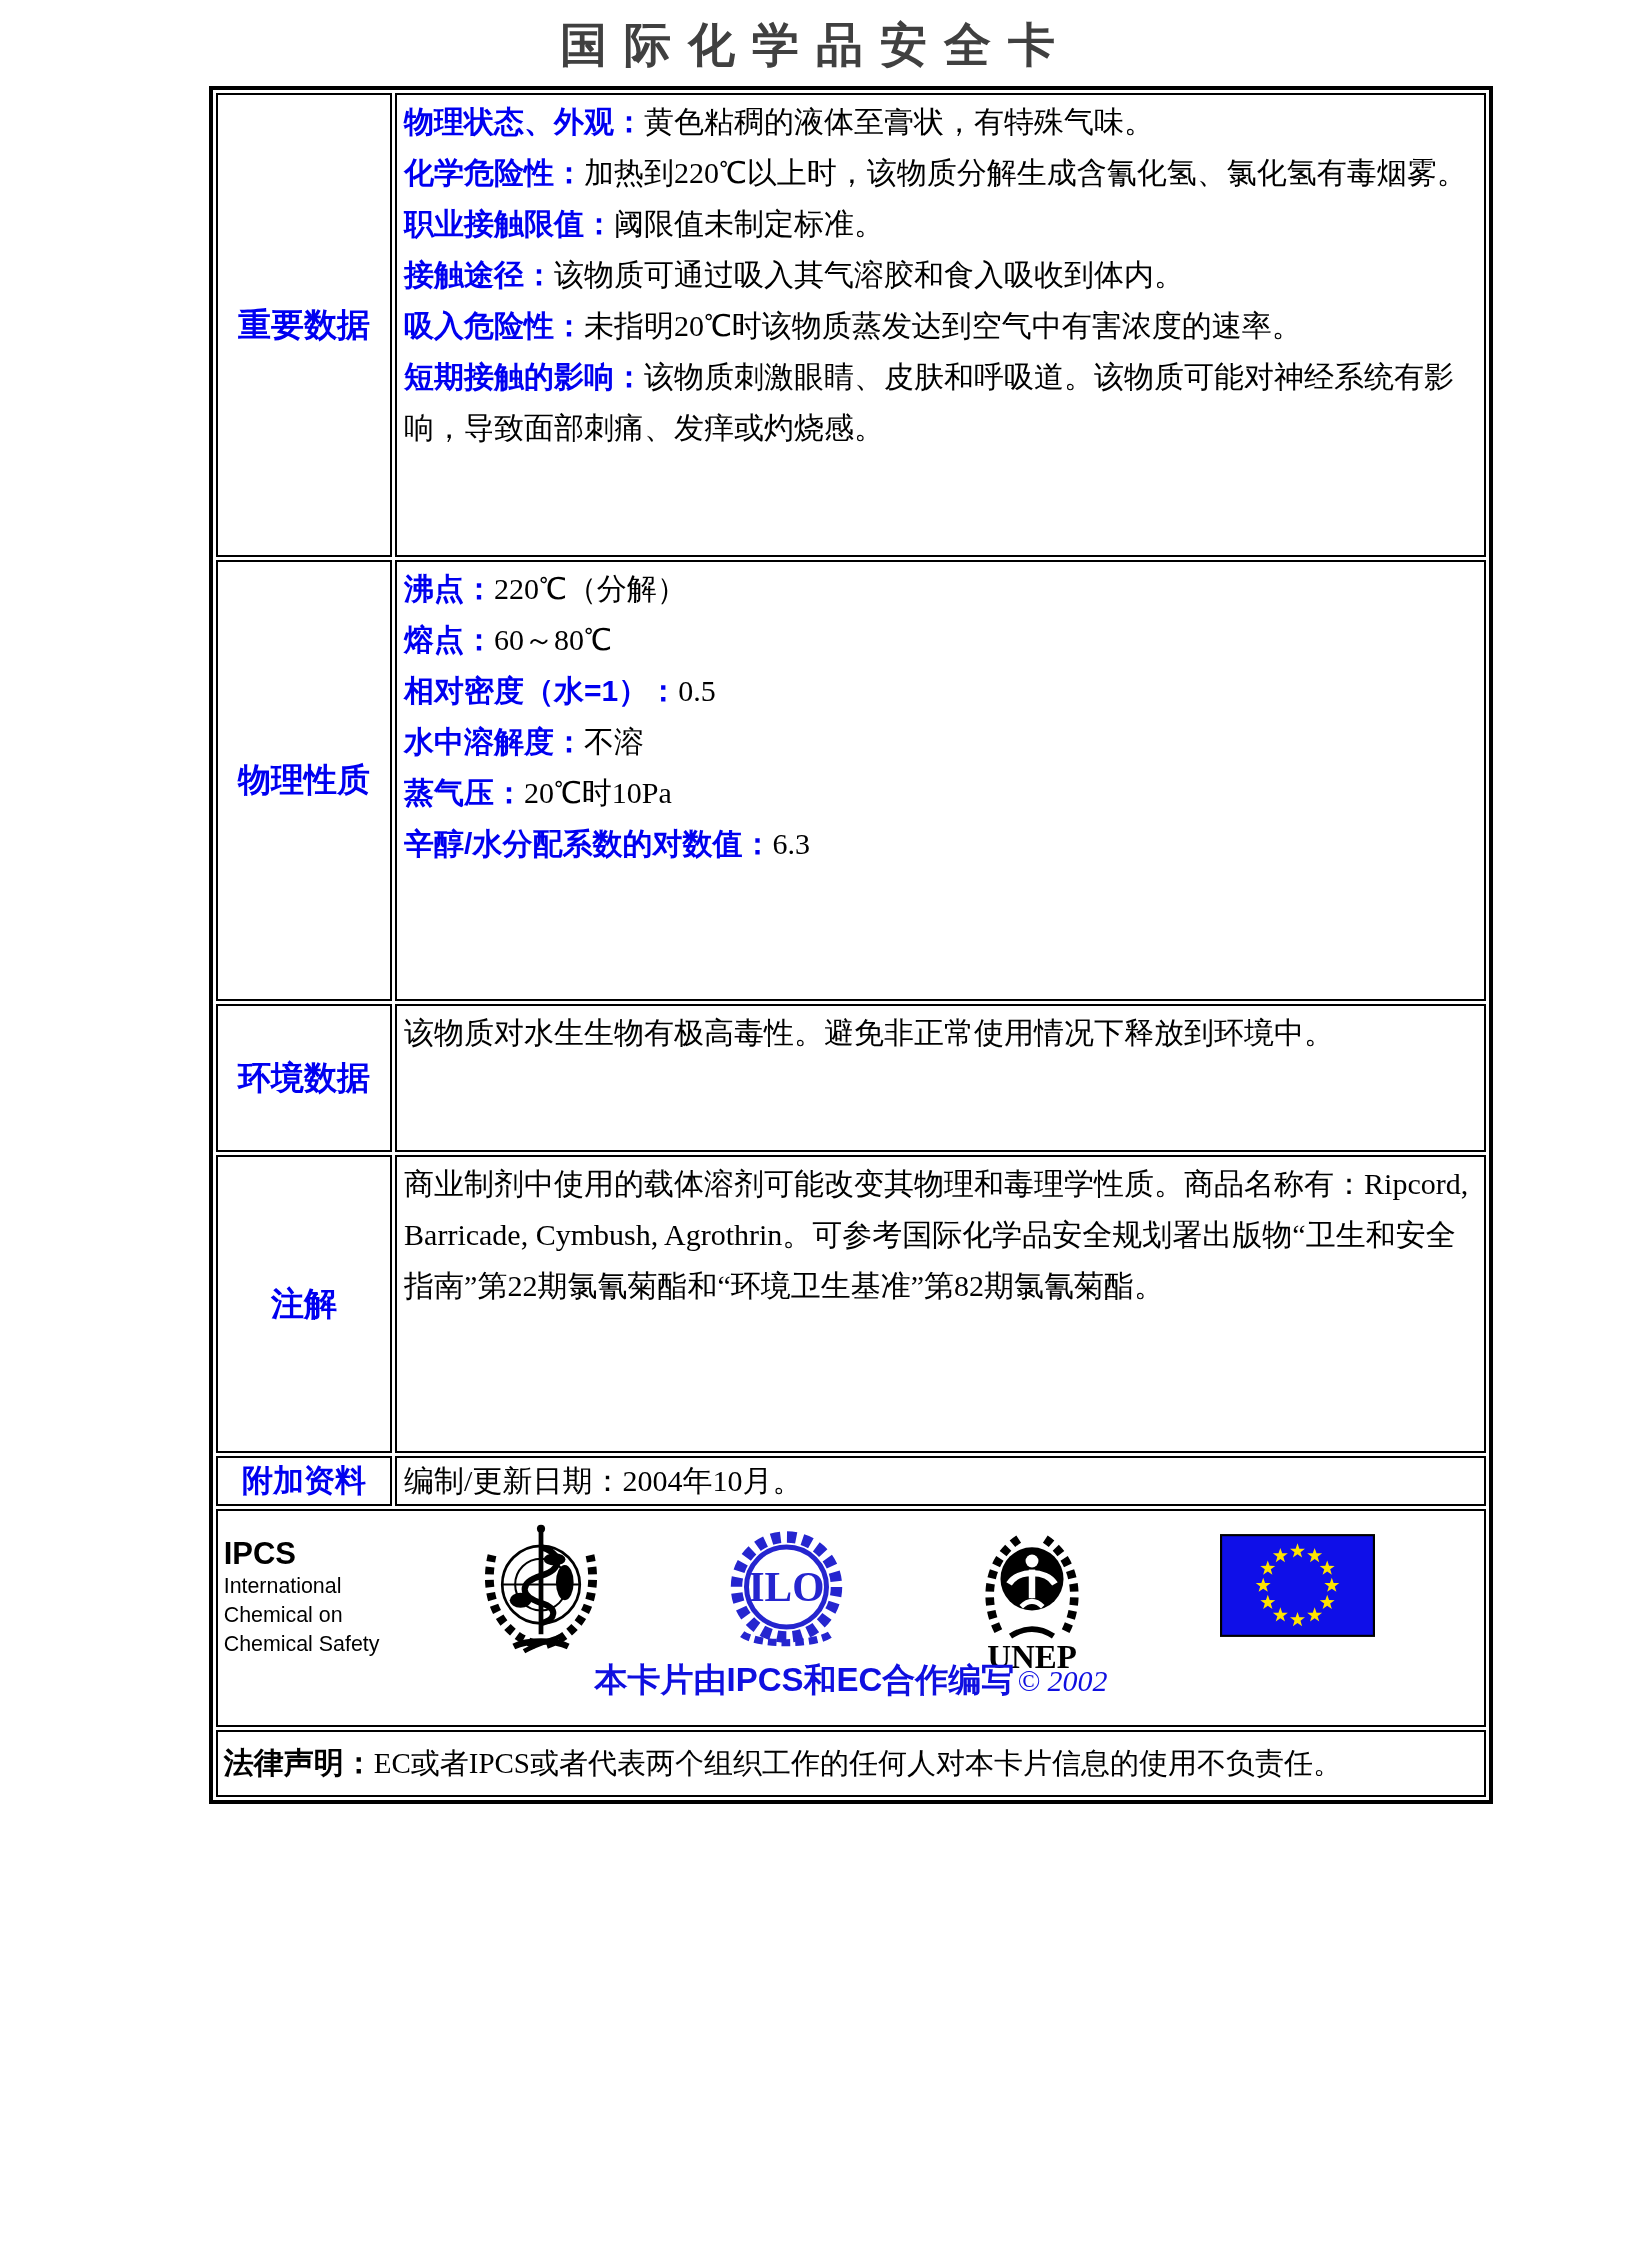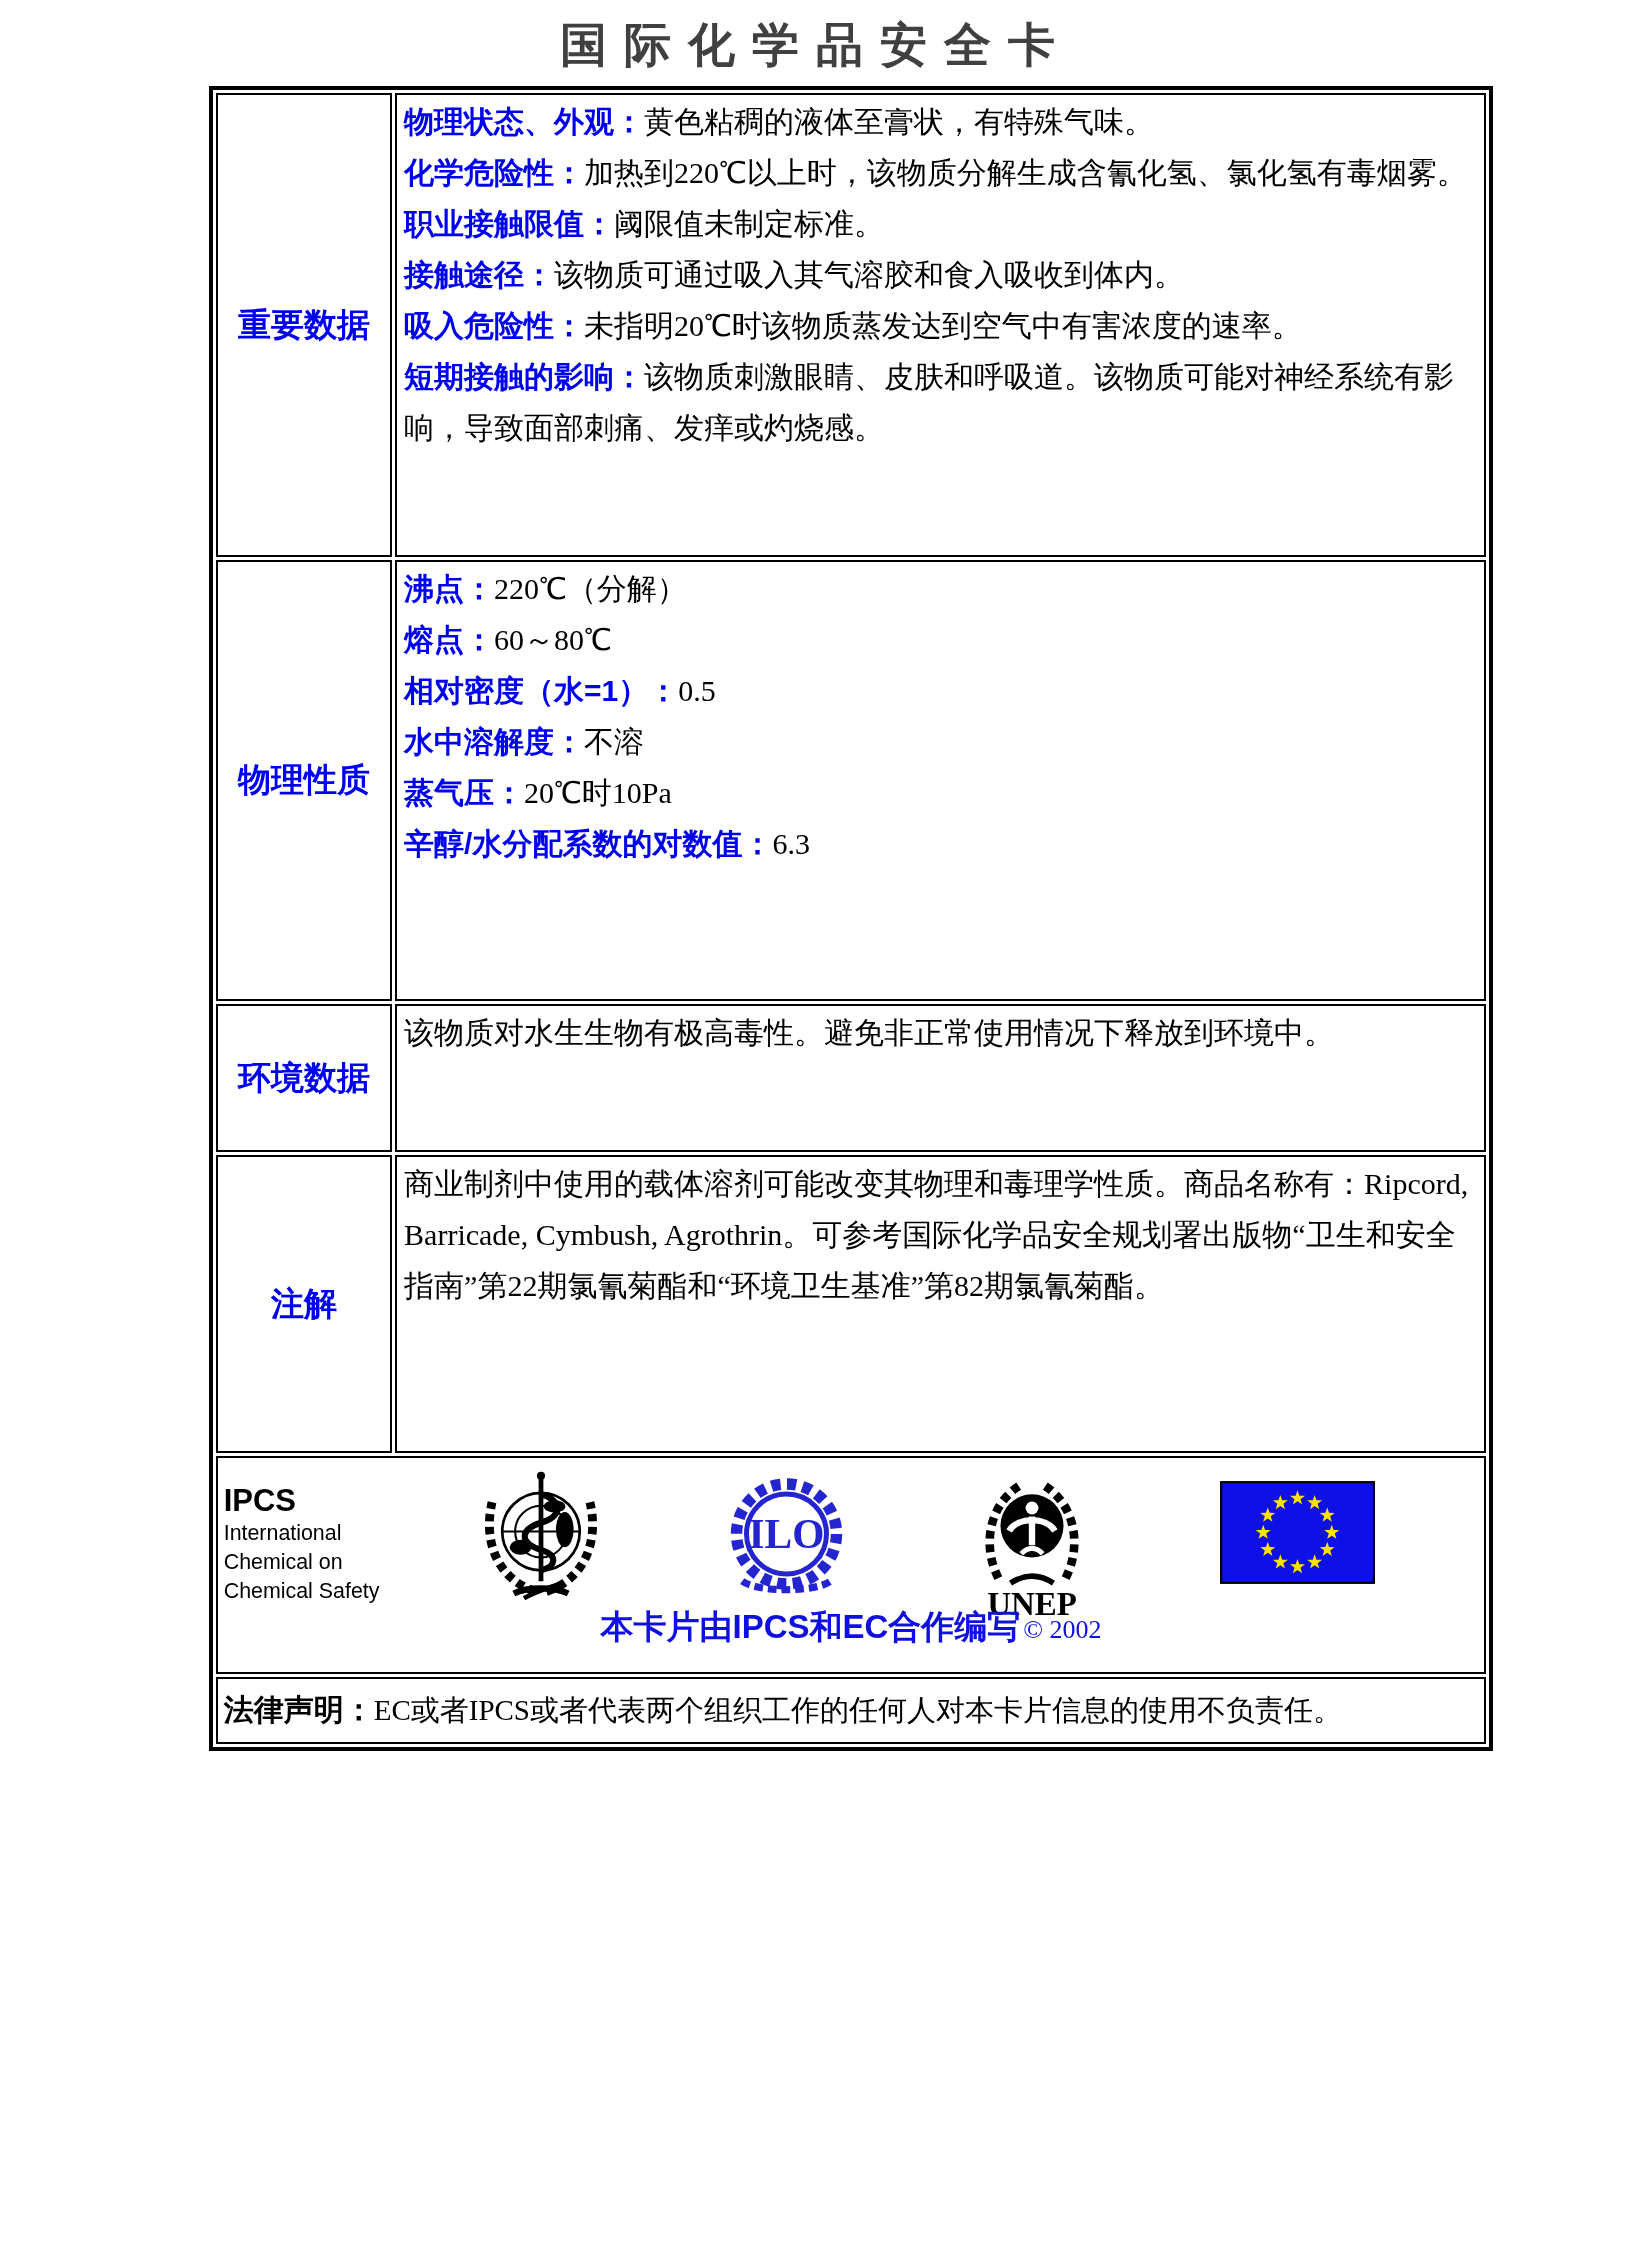--- a/index.html
+++ b/index.html
@@ -25,21 +25,21 @@
   td.cnt .plabel{color:#0000f0;font-family:"Liberation Sans",sans-serif;font-weight:bold;}
   td.cnt-mid{vertical-align:middle;padding:0 7.1px;font-size:30px;line-height:36px;}
   td.logos{height:192px;vertical-align:top;position:relative;padding:0;}
   .logos-wrap{position:relative;width:100%;height:214px;}
   .ipcs-block{position:absolute;left:5.7px;top:24px;font-family:"Liberation Sans",sans-serif;}
   .ipcs-title{font-size:31px;font-weight:bold;line-height:37px;}
   .ipcs-sub{font-size:21.4px;line-height:29px;}
   .logo{position:absolute;}
   .credit-line{position:absolute;left:0;top:147px;width:100%;text-align:center;color:#0f0fe0;}
   .credit-main{font-family:"Liberation Sans",sans-serif;font-weight:bold;font-size:33px;}
-  .credit-copy{font-family:"Liberation Serif",serif;font-size:26px;}
+  .credit-copy{font-family:"Liberation Serif",serif;font-size:30px;font-style:italic;}
   td.legal{height:63px;vertical-align:middle;padding:0 5.7px;font-size:29px;}
   .legal-lbl{font-family:"Liberation Sans",sans-serif;font-weight:bold;font-size:30px;color:#000;}
 </style>
 </head>
 <body>
 
 <div class="page">
 
   <div class="doc-title">国际化学品安全卡</div>
 
@@ -82,20 +82,24 @@
       </td>
     </tr>
 
     <tr>
       <td class="lbl" style="height:292px">注解</td>
       <td class="cnt">
         <div class="para">商业制剂中使用的载体溶剂可能改变其物理和毒理学性质。商品名称有：Ripcord, Barricade, Cymbush, Agrothrin。可参考国际化学品安全规划署出版物“卫生和安全指南”第22期氯氰菊酯和“环境卫生基准”第82期氯氰菊酯。</div>
       </td>
     </tr>
 
+    <tr>
+      <td class="lbl" style="height:44px;font-size:31px;">附加资料</td>
+      <td class="cnt-mid">编制/更新日期：2004年10月。</td>
+    </tr>
 
     <tr>
       <td class="logos" colspan="2">
         <div class="logos-wrap">
           <div class="ipcs-block">
             <div class="ipcs-title">IPCS</div>
             <div class="ipcs-sub">International</div>
             <div class="ipcs-sub">Chemical on</div>
             <div class="ipcs-sub">Chemical Safety</div>
           </div>

